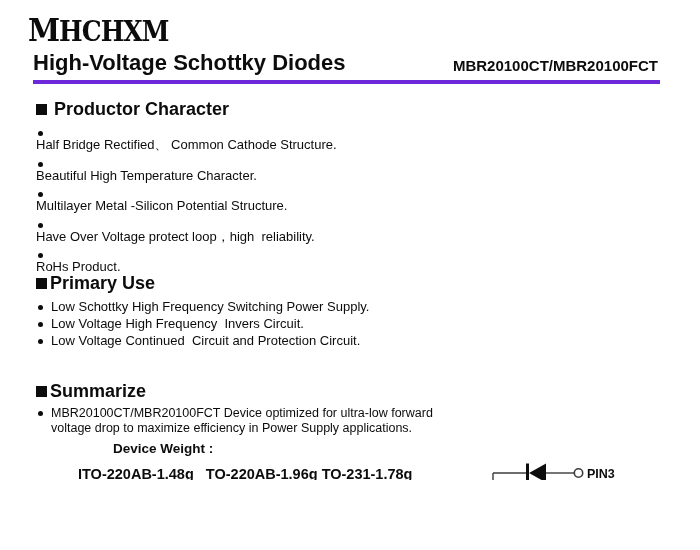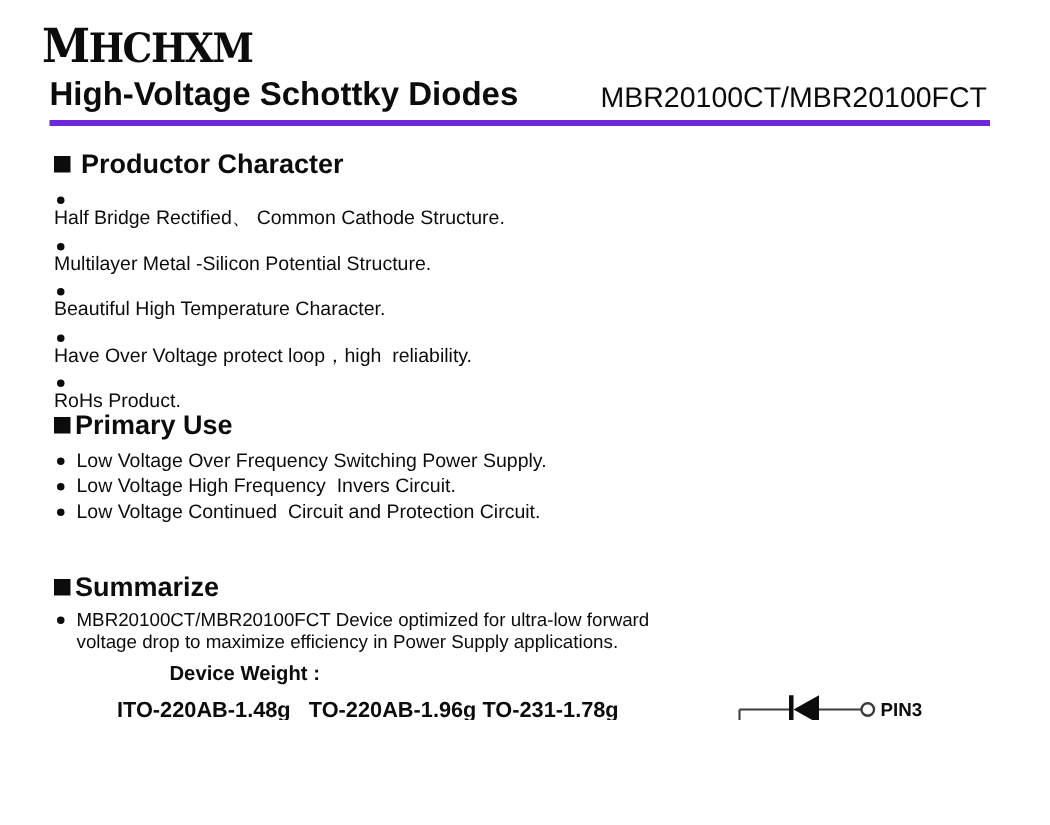--- a/index.html
+++ b/index.html
@@ -12,21 +12,21 @@
     font-family:"DejaVu Serif", serif; font-weight:700; font-size:25px;
     letter-spacing:-1px; transform:scaleY(1.08); transform-origin:left top;
   }
   .logo::first-letter { font-size:29px; }
   .header {
     position:absolute; left:33px; top:50px; width:627px;
     display:flex; justify-content:space-between; align-items:flex-end;
     border-bottom:4px solid #6d28d9; padding-bottom:4px;
   }
   .title { font-size:22px; font-weight:bold; line-height:26px; }
-  .part  { font-size:19px; font-weight:normal; line-height:20px; padding-right:2px; }
+  .part  { font-size:15px; font-weight:bold; line-height:20px; padding-right:2px; }
 
   .section { position:absolute; left:36px; }
   #s1 { top:99px; }
   #s2 { top:273px; }
   #s3 { top:381px; }
   .sec-head { display:flex; align-items:center; font-weight:bold; font-size:18px; }
   .marker { flex:0 0 auto; width:11px; height:11px; background:#0c0c0c; margin-right:3px; }
   #s1 .marker { margin-right:7px; }
 
   ul.bullets { list-style:none; margin:4px 0 0 0; padding:0; }
@@ -63,46 +63,46 @@
       <span class="marker"></span>
       <span>Productor Character</span>
     </div>
     <ul class="bullets">
       <li>
           <span class="dot"></span>
           <span class="txt">Half Bridge Rectified、 Common Cathode Structure.</span>
         </li>
       <li>
           <span class="dot"></span>
-          <span class="txt">Multilayer Metal -Silicon Potential Structure.</span>
+          <span class="txt">Beautiful High Temperature Character.</span>
         </li>
       <li>
           <span class="dot"></span>
-          <span class="txt">Beautiful High Temperature Character.</span>
+          <span class="txt">Multilayer Metal -Silicon Potential Structure.</span>
         </li>
       <li>
           <span class="dot"></span>
           <span class="txt">Have Over Voltage protect loop，high  reliability.</span>
         </li>
       <li>
           <span class="dot"></span>
           <span class="txt">RoHs Product.</span>
         </li>
     </ul>
   </div>
 
   <div class="section" id="s2">
     <div class="sec-head">
       <span class="marker"></span>
       <span>Primary Use</span>
     </div>
     <ul class="bullets">
       <li>
           <span class="dot"></span>
-          <span class="txt">Low Voltage Over Frequency Switching Power Supply.</span>
+          <span class="txt">Low Schottky High Frequency Switching Power Supply.</span>
         </li>
       <li>
           <span class="dot"></span>
           <span class="txt">Low Voltage High Frequency  Invers Circuit.</span>
         </li>
       <li>
           <span class="dot"></span>
           <span class="txt">Low Voltage Continued  Circuit and Protection Circuit.</span>
         </li>
     </ul>

